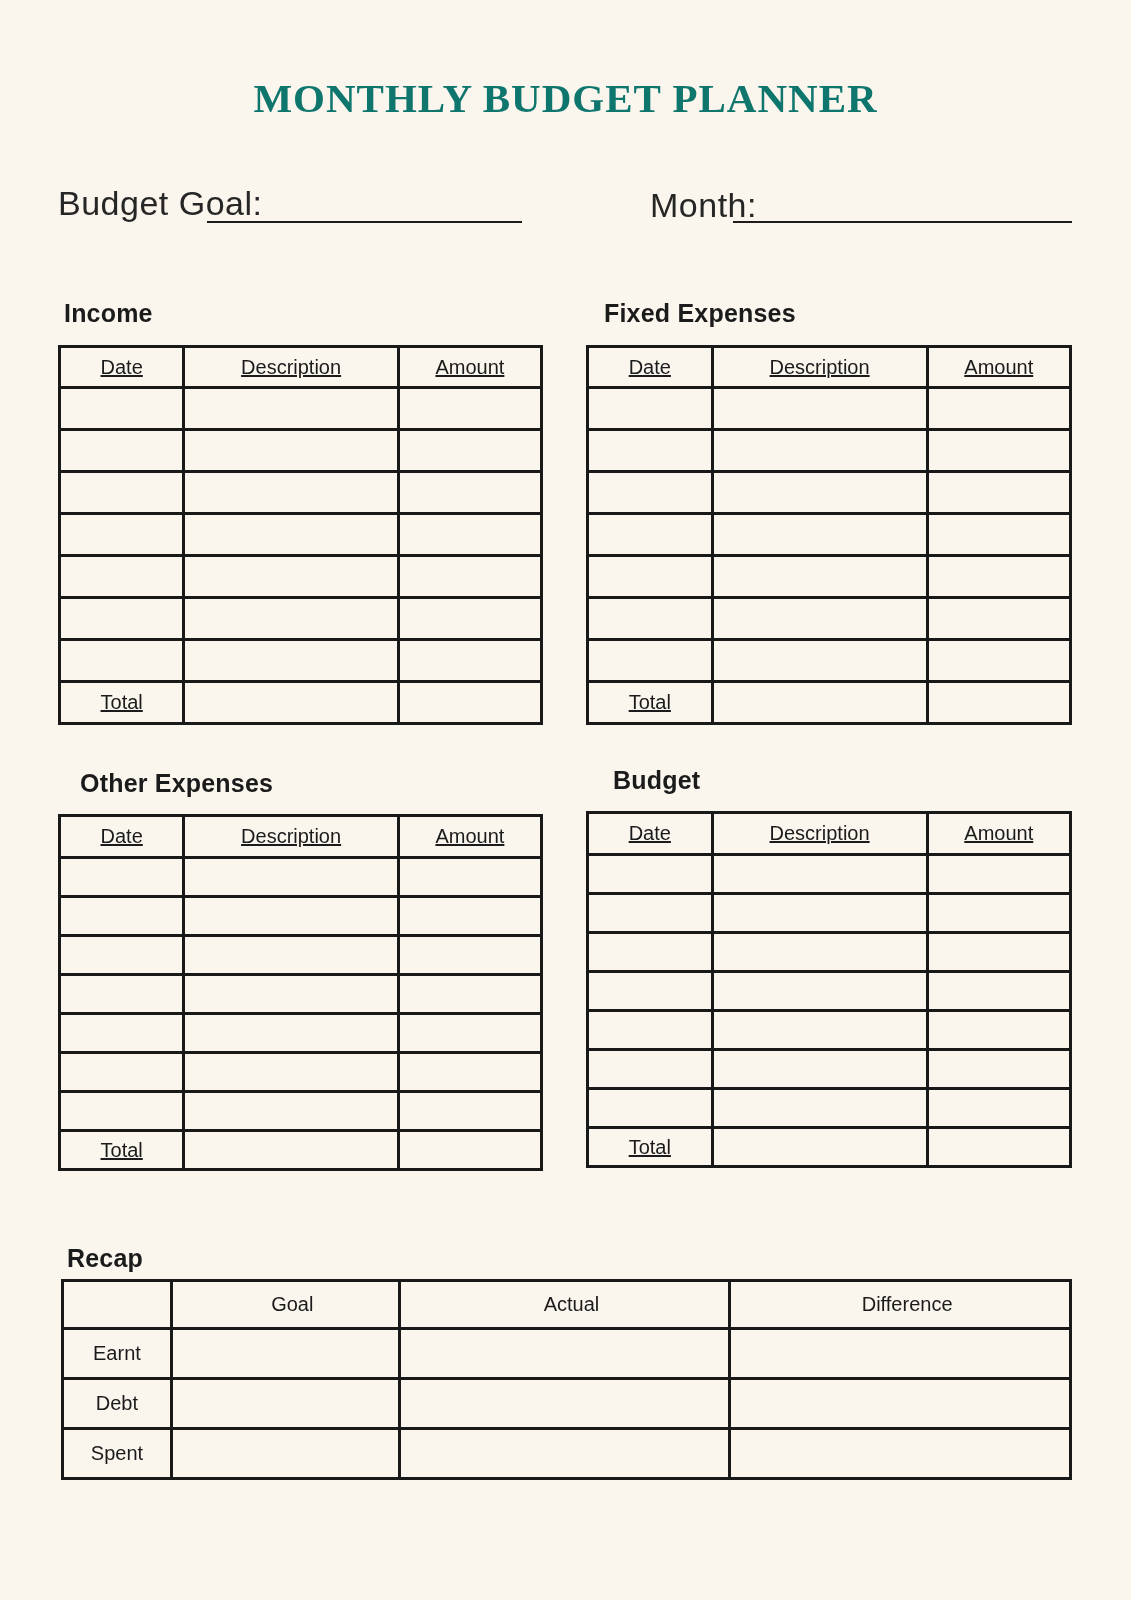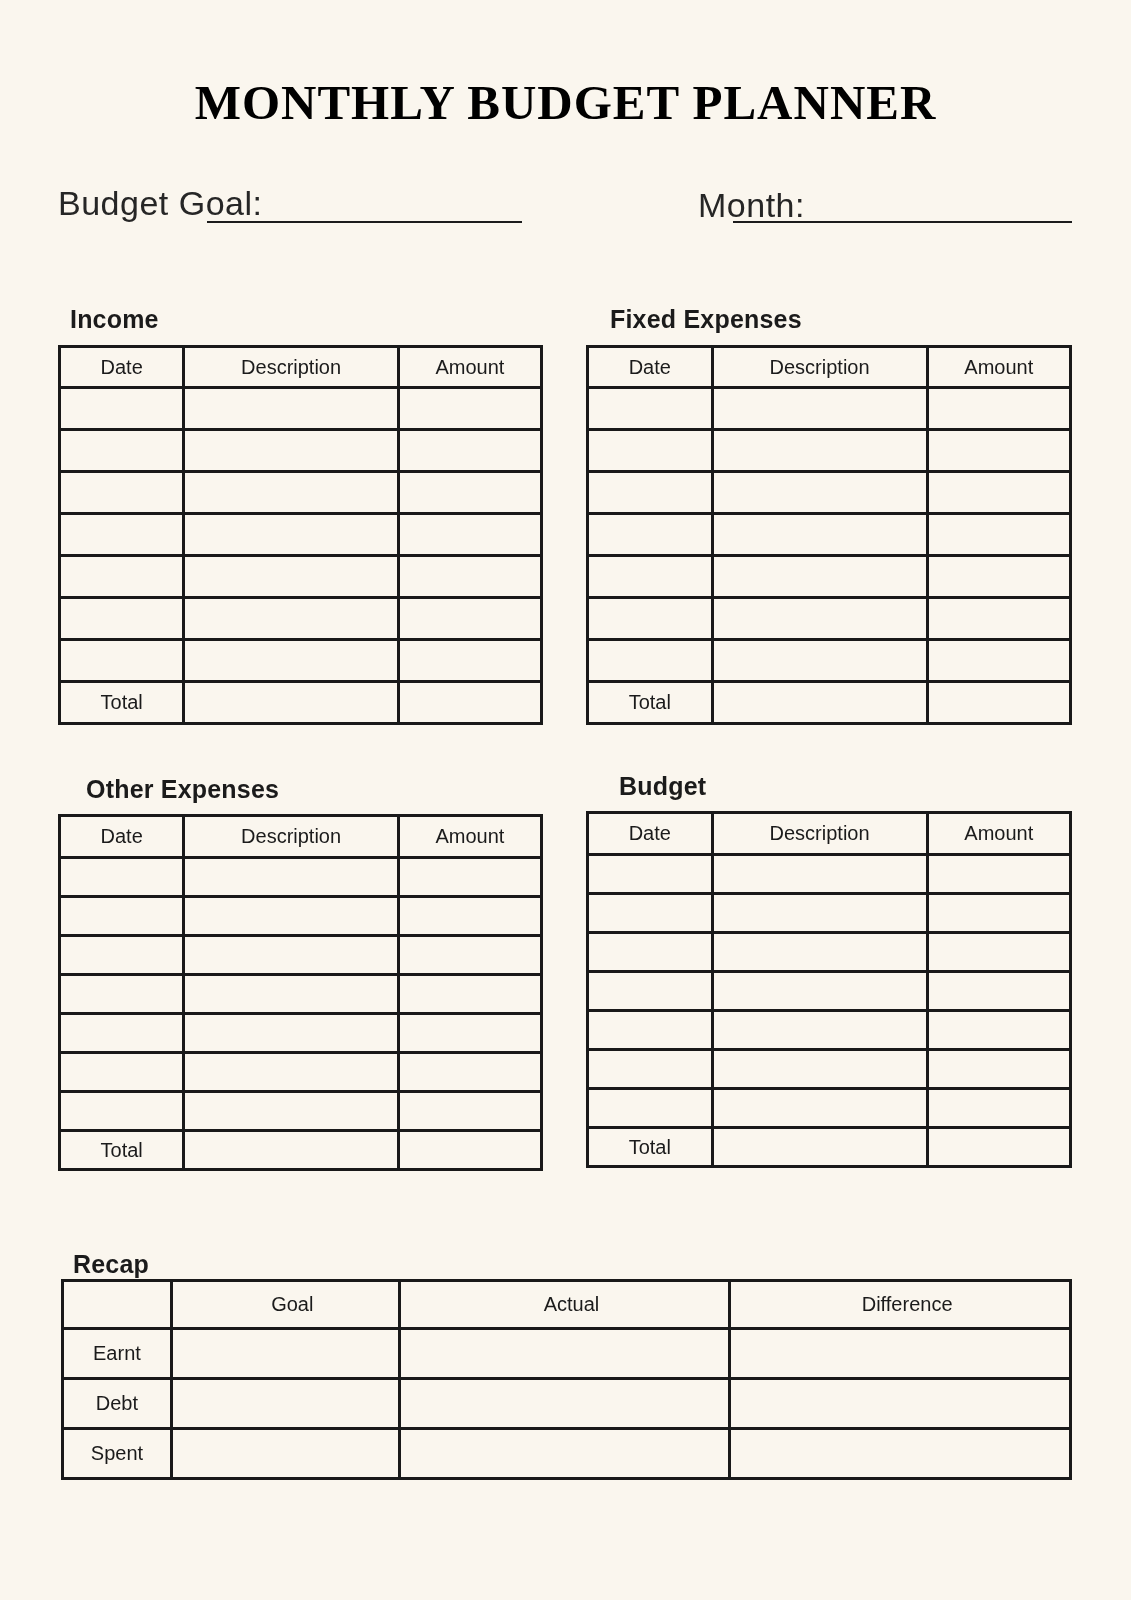--- a/index.html
+++ b/index.html
@@ -10,40 +10,40 @@
     background:#FAF6EE;
     color:#1B1B1B;
     font-family:"Liberation Sans",sans-serif;
     overflow:hidden;
   }
   .title{
     position:absolute;top:74px;left:0;width:100%;
     text-align:center;
     font-family:"Liberation Serif",serif;
     font-weight:600;
-    font-size:49px;
+    font-size:41px;
     letter-spacing:1px;
-    color:#000000;
+    color:#0f766e;
     margin:0;
   }
   .field-label{
     position:absolute;
     font-size:34px;
     font-weight:400;
     color:#262626;
     letter-spacing:0.5px;
   }
   .fill-line{
     position:absolute;
     border-bottom:2px solid #1C1C1C;
     height:0;
   }
   .sec-heading{
     position:absolute;
-    margin:12px;
+    margin:6px;
     font-size:25px;
     font-weight:700;
     color:#1B1B1B;
     letter-spacing:0.2px;
     text-align:center;
   }
   table{
     position:absolute;
     border-collapse:collapse;
     table-layout:fixed;
@@ -53,41 +53,41 @@
     border:3px solid #191919;
     padding:0 6px;
     font-size:20px;
     font-weight:400;
     color:#1B1B1B;
     text-align:center;
     vertical-align:middle;
     overflow:hidden;
     white-space:nowrap;
   }
-  .budget-table{width:485px;}
+  .budget-table{width:485px;text-decoration:underline;}
   .budget-table.right{width:486px;}
   .row1 thead th{height:38px;}
   .row1 tbody td, .row1 tfoot td{height:39px;}
   .row2 thead th{height:39px;}
   .row2 tbody td, .row2 tfoot td{height:36px;}
   .recap-table{width:1011px;}
   .recap-table thead th{height:45px;padding-left:20px;}
   .recap-table tbody th, .recap-table tbody td{height:47px;margin-left:47px;}
 </style>
 </head>
 <body>
 
 <div class="page">
 
   <h1 class="title">MONTHLY BUDGET PLANNER</h1>
 
   <span class="field-label" style="left:58px;top:184px;">Budget Goal:</span>
   <span class="fill-line" style="left:207px;top:221px;width:315px;"></span>
 
-  <span class="field-label" style="left:650px;top:186px;margin-left:48px;">Month:</span>
+  <span class="field-label" style="left:650px;top:186px;">Month:</span>
   <span class="fill-line" style="left:733px;top:221px;width:339px;"></span>
 
   <h2 class="sec-heading" style="left:58px;top:293px;">Income</h2>
   <table class="budget-table row1" style="left:58px;top:345px;">
     <colgroup>
         <col style="width:25.8%">
         <col style="width:44.5%">
         <col style="width:29.7%">
       </colgroup>
     <thead>

